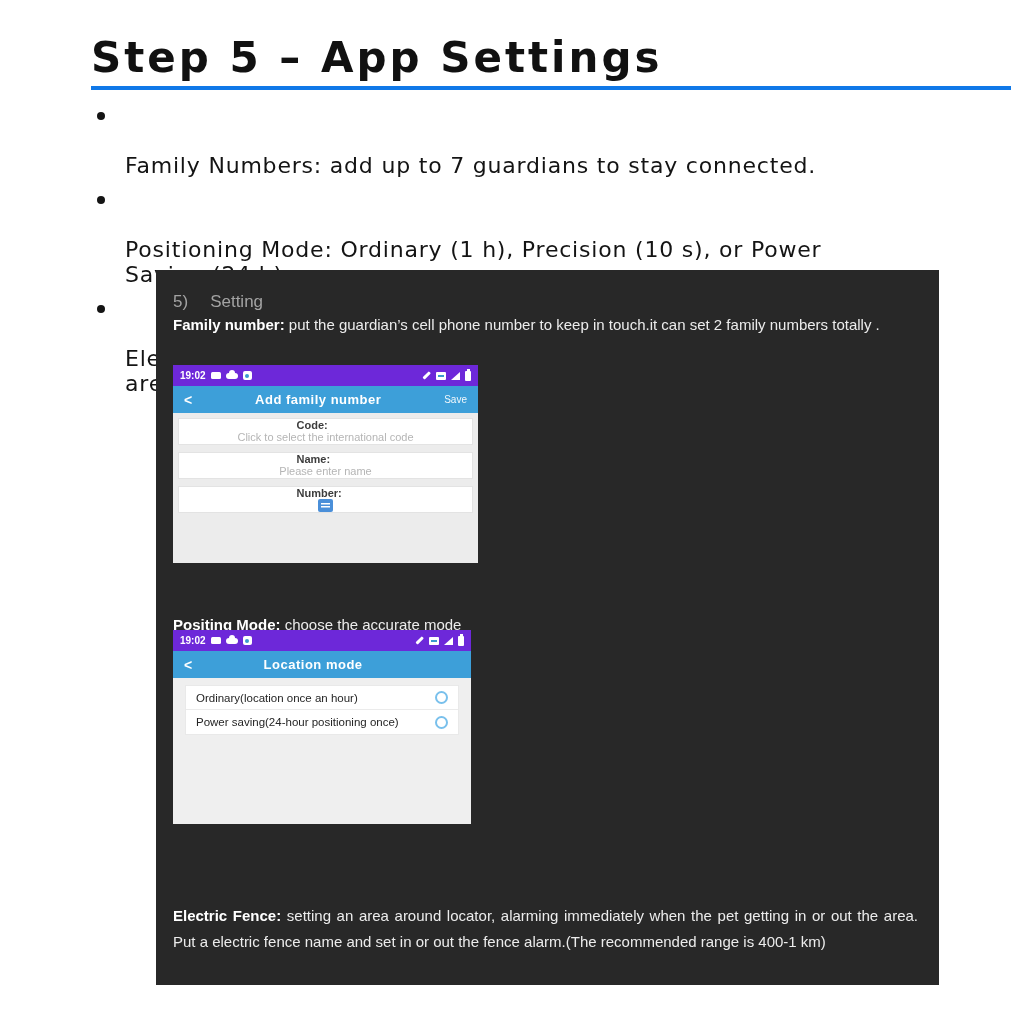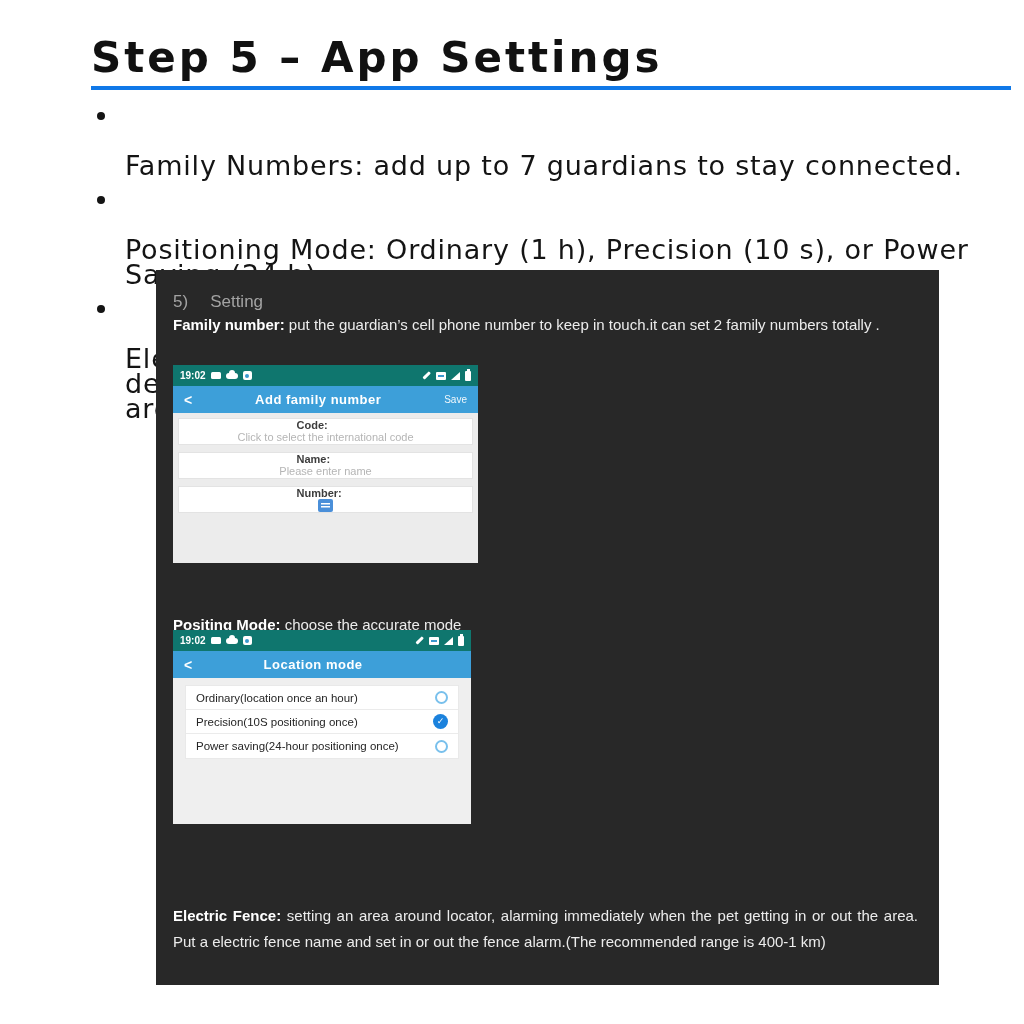--- a/index.html
+++ b/index.html
@@ -17,21 +17,21 @@
   }
   .title-rule {
     position:absolute; left:55px; top:86px; width:920px; height:4px;
     background:#0f78e8;
   }
 
   
   .bullets { position:absolute; left:55px; top:103px; width:905px; list-style:none; }
   .bullets li {
     position:relative; padding-left:34px; margin-bottom:9px;
-    font-size:27px; line-height:25px; letter-spacing:0.8px; color:#141414;
+    font-size:22px; line-height:25px; letter-spacing:0.8px; color:#141414;
     white-space:pre-line;
   }
   .bullets li .dot {
     position:absolute; left:6px; top:9px; width:8px; height:8px;
     border-radius:50%; background:#141414;
   }
 
   
   .manual {
     position:absolute; left:120px; top:270px; width:783px; height:715px;
@@ -48,21 +48,21 @@
   .par-family { top:42px; }
   .par-positing { top:342px; text-align:left; }
   .par-electric { top:633px; }
 
   
   .phone { position:absolute; left:17px; overflow:hidden; }
   .phone1 { top:95px; width:305px; height:198px; background:#ececec; }
   .phone2 { top:360px; width:298px; height:194px; background:#efefef; }
 
   .sbar {
-    height:21px; background:#0f766e; display:flex; align-items:center;
+    height:21px; background:#6d28d9; display:flex; align-items:center;
     padding:4px 7px; color:#fff; font-size:10px; font-weight:bold;gap:36px;
   }
   .sb-left { display:flex; align-items:center; gap:5px; }
   .sb-right { margin-left:auto; display:flex; align-items:center; gap:5px; }
 
   .ic-rect { width:10px; height:7px; background:#fff; border-radius:1.5px; }
   .ic-cloud { width:12px; height:6px; background:#fff; border-radius:3px; position:relative; }
   .ic-cloud::before { content:""; position:absolute; left:3px; top:-3px; width:6px; height:6px; background:#fff; border-radius:50%; }
   .ic-cam { width:9px; height:9px; background:#fff; border-radius:2px; position:relative; }
   .ic-cam::before { content:""; position:absolute; left:2.5px; top:2.5px; width:4px; height:4px; background:#3a99cf; border-radius:50%; }
@@ -214,24 +214,20 @@
         <span class="ntitle">Location mode</span>
         <span class="nspacer"></span>
       </div>
       <div class="pbody2">
         <div class="olist">
           <div class="lrow">
             <span class="olabel">Ordinary(location once an hour)</span>
             <span class="radio"></span>
           </div>
           <div class="lrow">
-            <span class="olabel">Precision(10S positioning once)</span>
-            <span class="radio checked"></span>
-          </div>
-          <div class="lrow">
             <span class="olabel">Power saving(24-hour positioning once)</span>
             <span class="radio"></span>
           </div>
         </div>
       </div>
     </div>
 
     <p class="m-par par-electric">
       <b>Electric Fence:</b>
       <span>setting an area around locator, alarming immediately when the pet getting in or out the area. Put a electric fence name and set in or out the fence alarm.(The recommended range is 400-1 km)</span>

